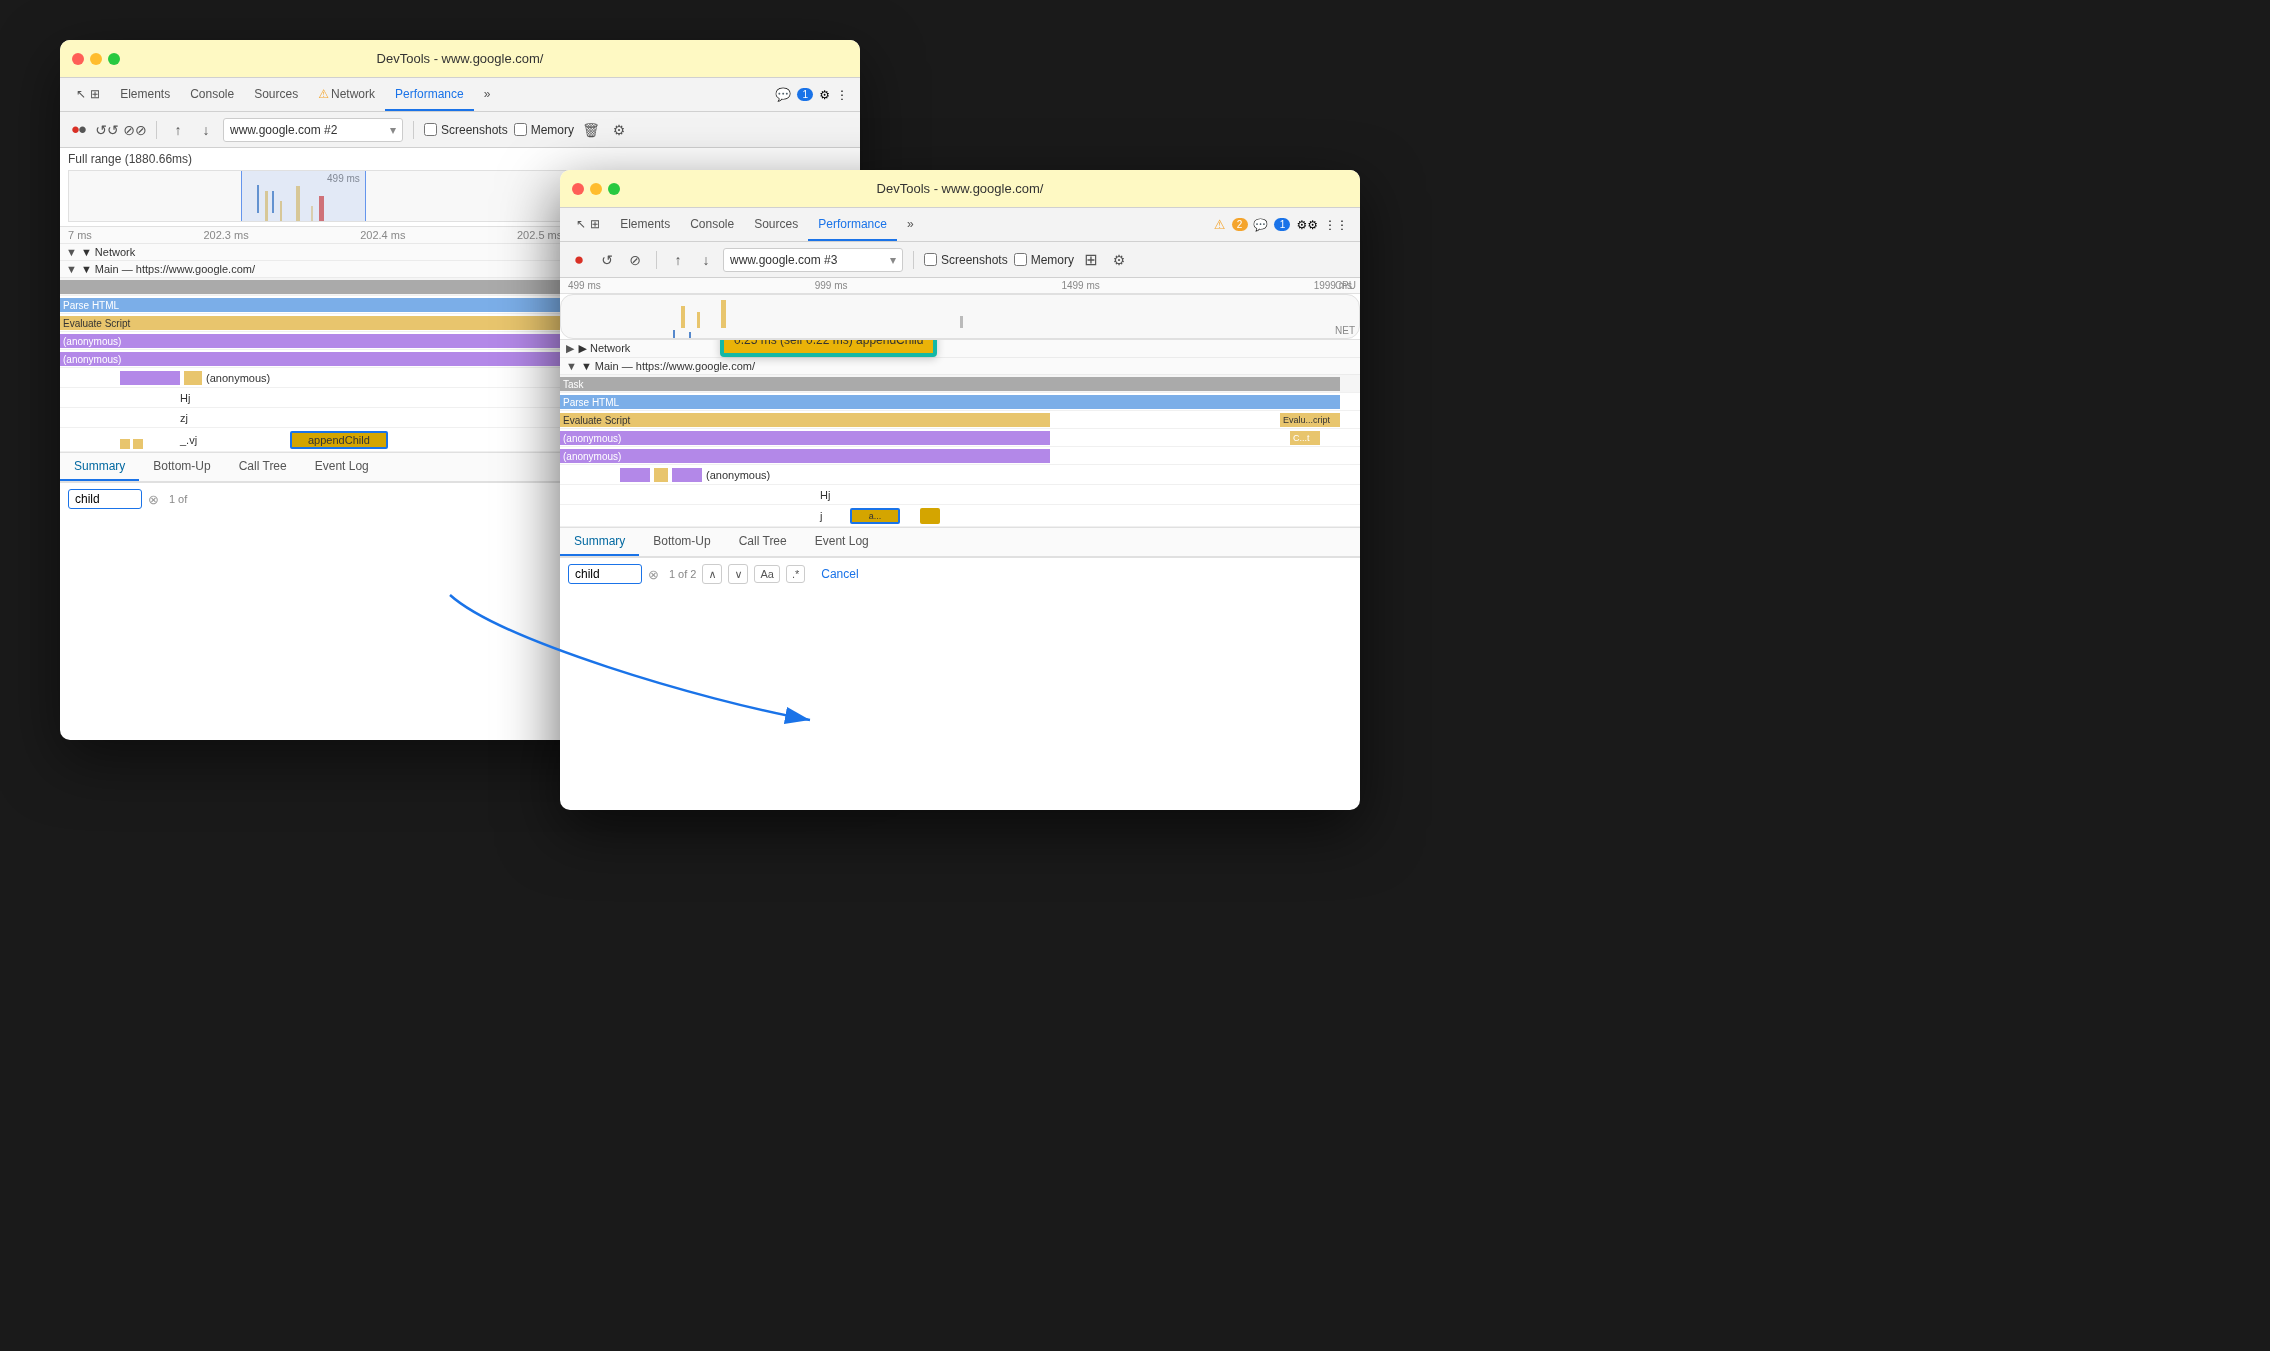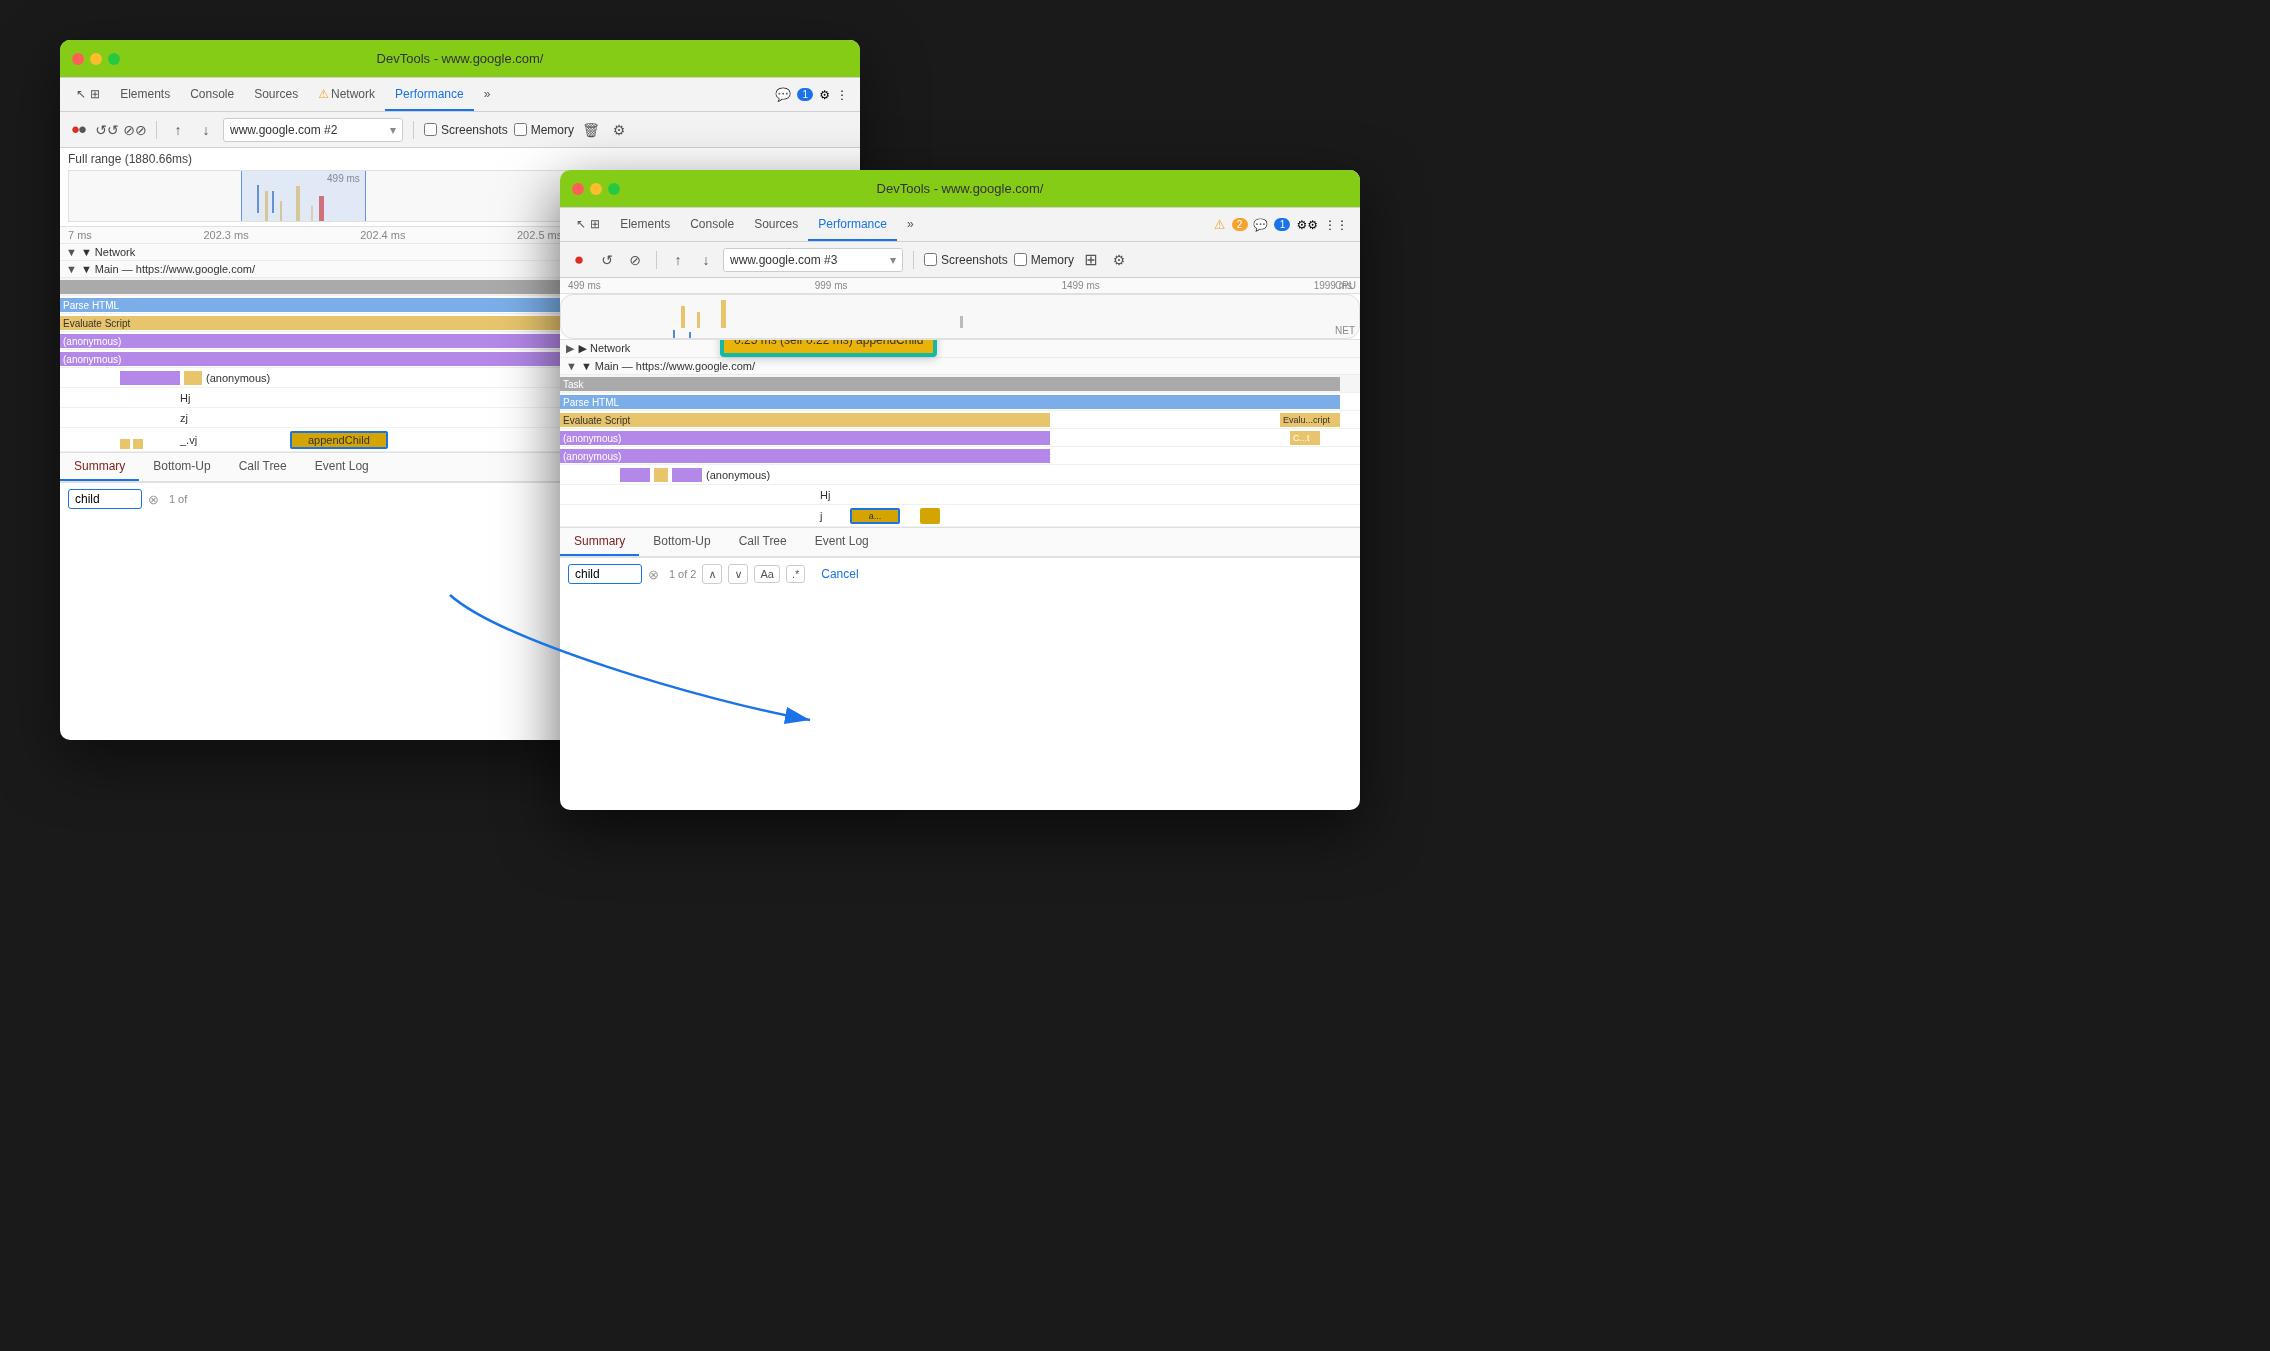--- a/index.html
+++ b/index.html
@@ -35,21 +35,21 @@
       height: 640px;
       background: #ffffff;
       border-radius: 10px;
       box-shadow: 0 20px 60px rgba(0,0,0,0.6);
       overflow: hidden;
     }
 
     
     .title-bar {
       height: 38px;
-      background: #84cc16;
+      background: #fef9c3;
       display: flex;
       align-items: center;
       padding: 15px 12px;
       border-bottom: 1px solid #d0d0d0;
       position: relative;
     }
     .traffic-lights {
       display: flex;
       gap: 6px;
       margin-right: 12px;
@@ -228,21 +228,21 @@
       background: #fafafa;
     }
     .bottom-tab {
       padding: 6px 14px;
       font-size: 12px;
       color: #555;
       cursor: pointer;
       border-bottom: 2px solid transparent;
     }
     .bottom-tab.active {
-      color: #7f1d1d;
+      color: #0369a1;
       border-bottom: 2px solid #1a73e8;
     }
 
     
     .search-bar {
       display: flex;
       align-items: center;
       padding: 6px 8px;
       border-top: 1px solid #e0e0e0;
       background: white;

